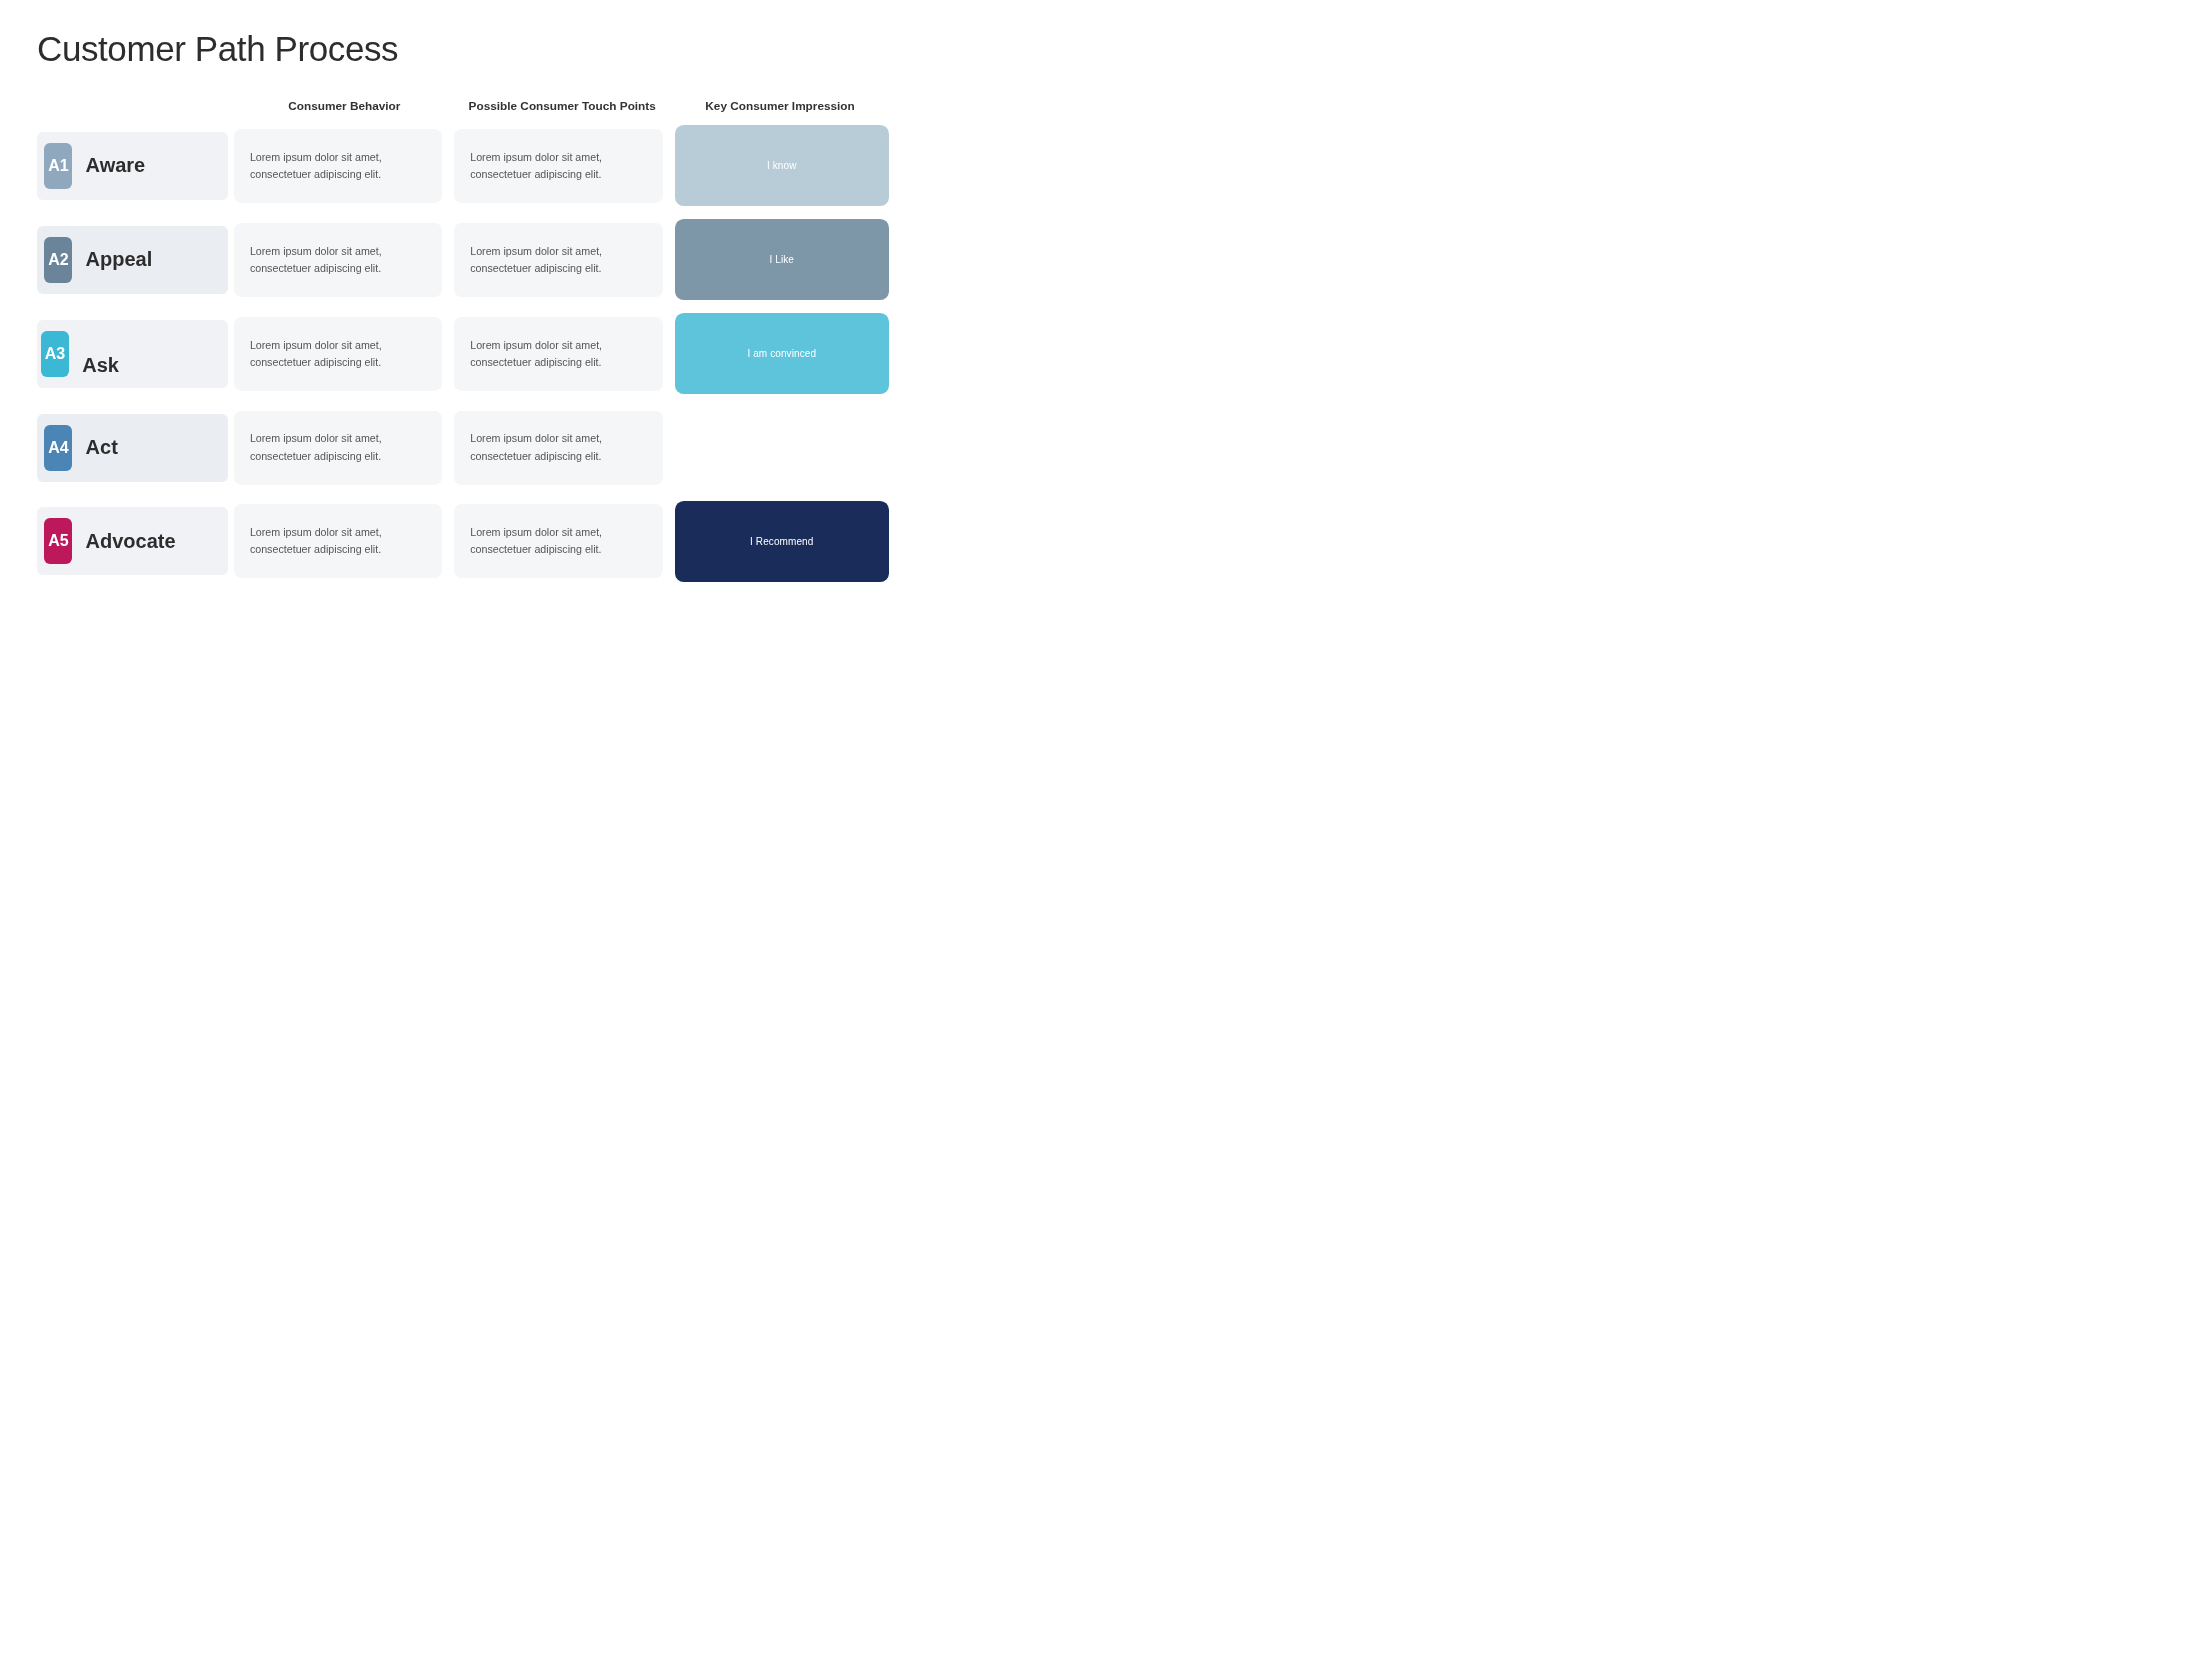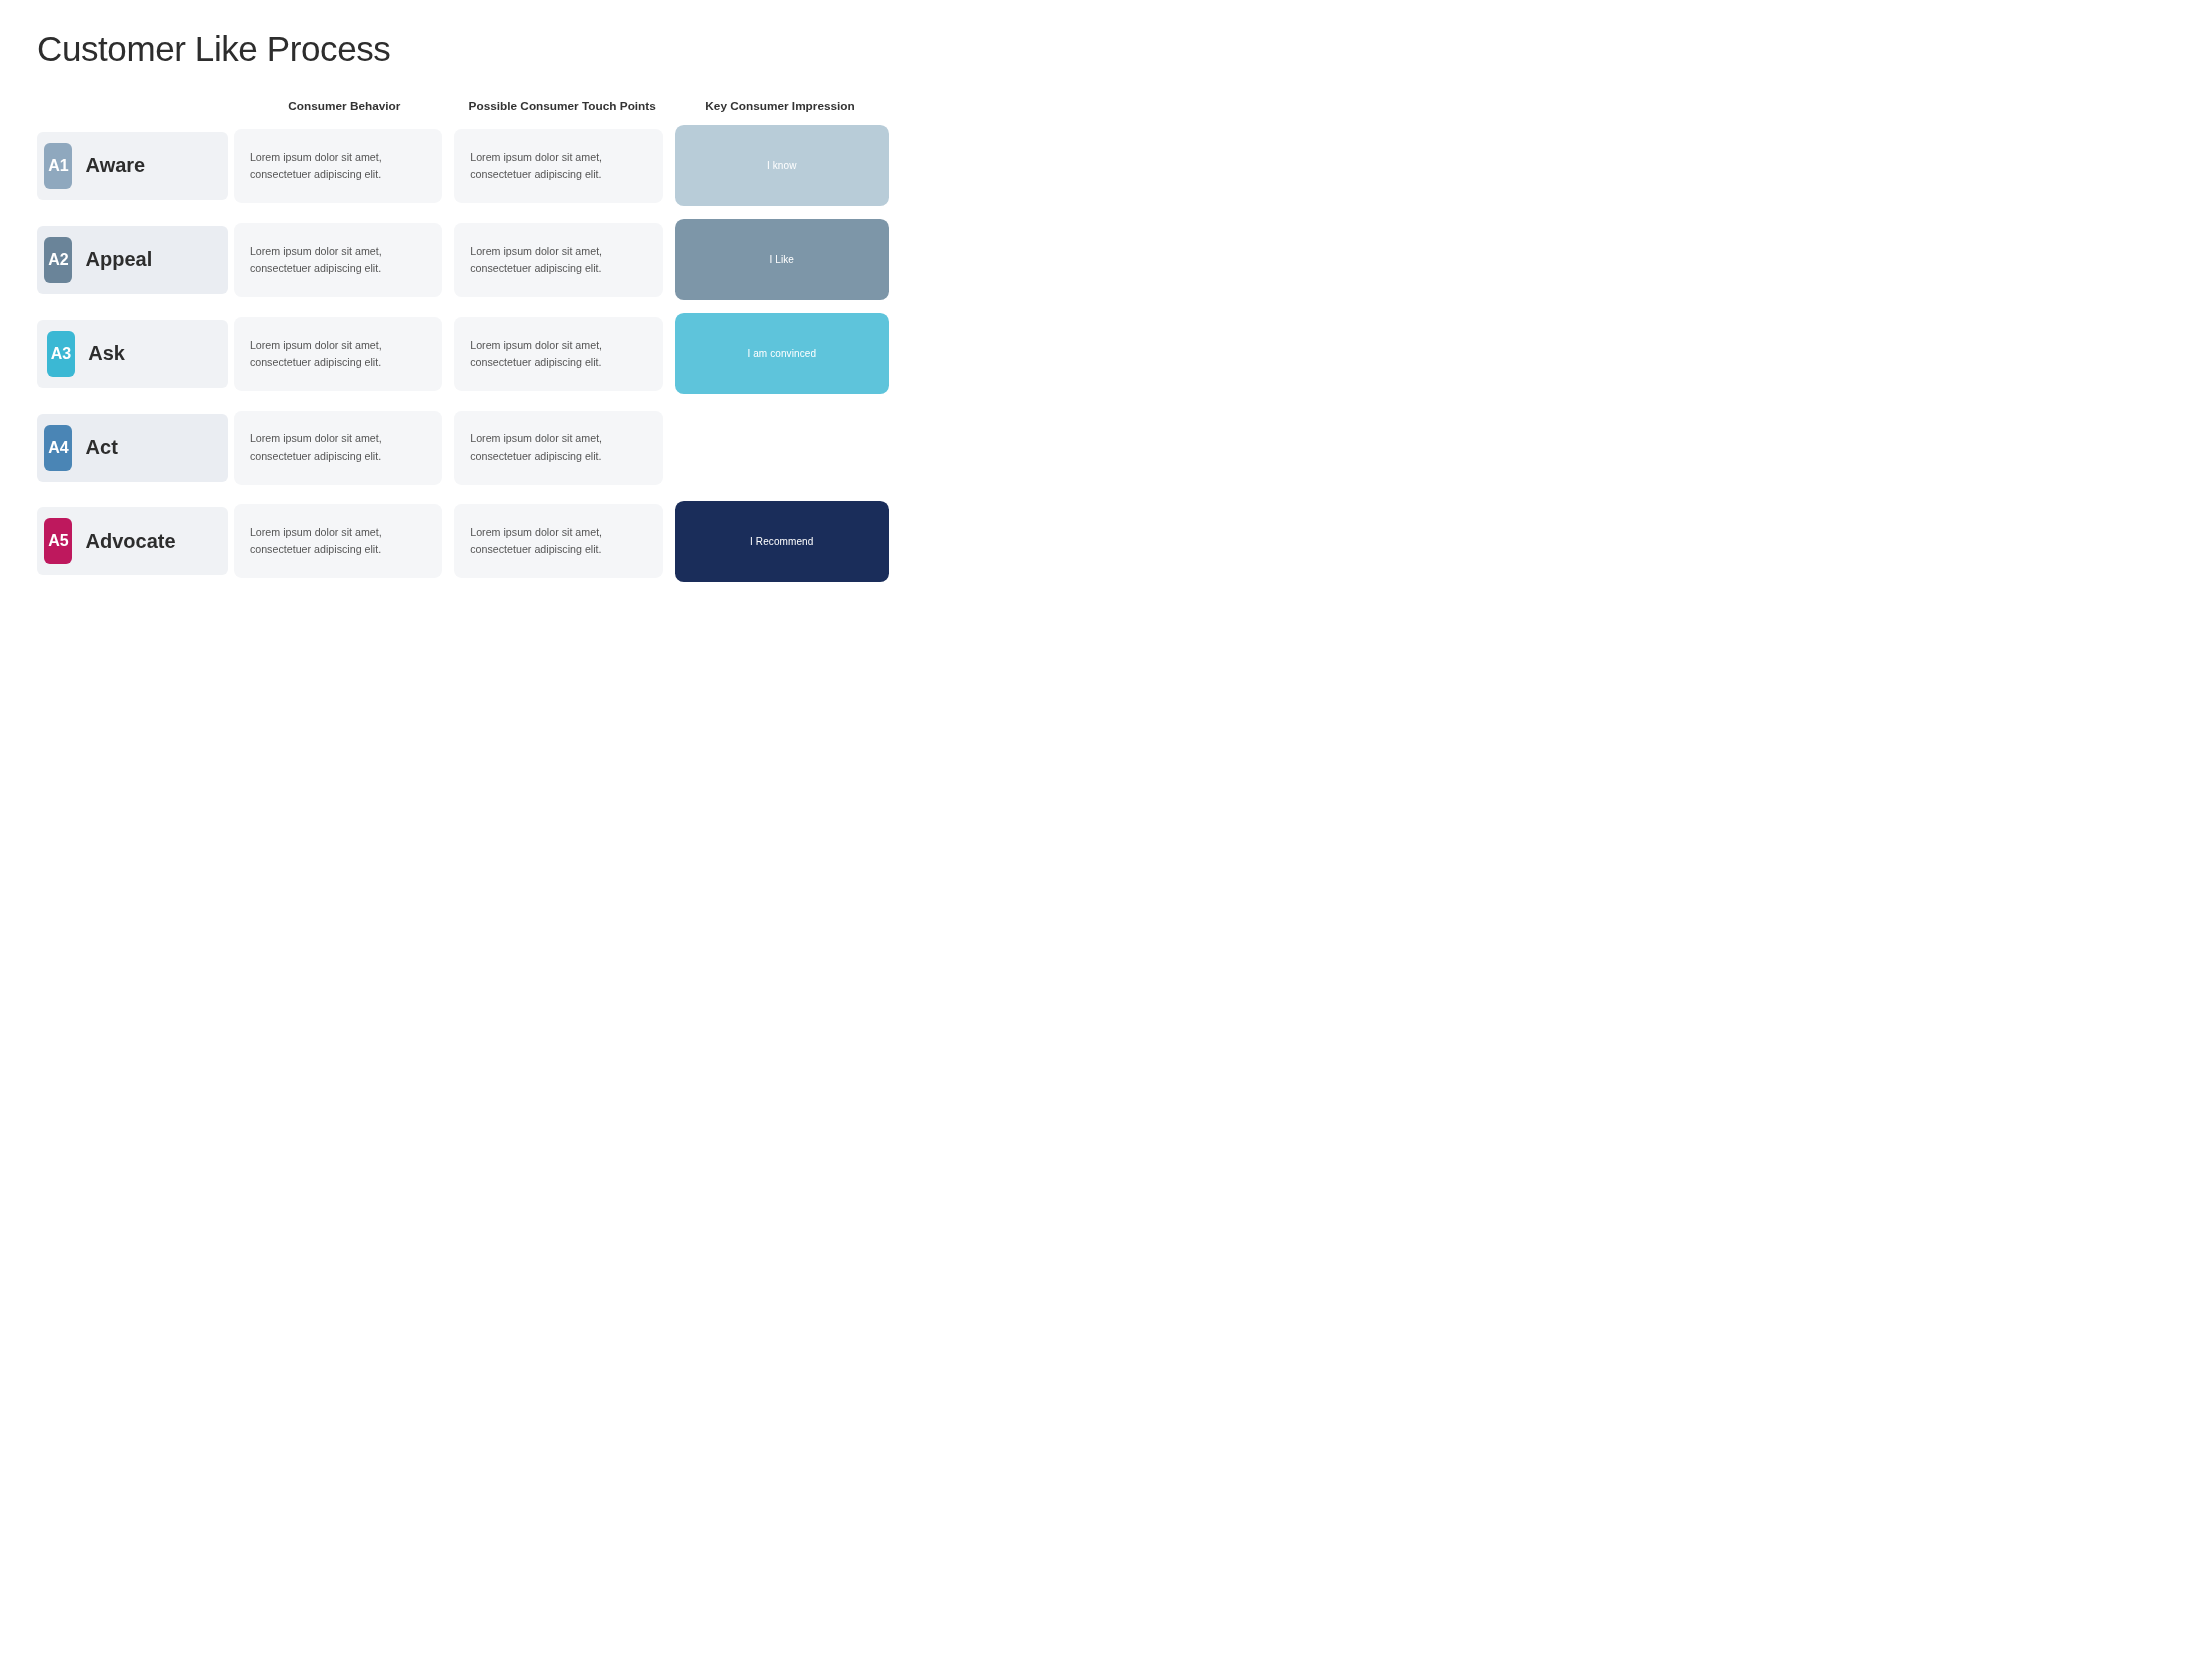--- a/index.html
+++ b/index.html
@@ -123,21 +123,21 @@
     .data-row:nth-child(even) .row-label-cell {
       background: #eaedf2;
       border-radius: 5.9px;
       padding: 11px 11px 11px 7.4px;
     }
 
   </style>
 </head>
 <body>
 
-<h1 class="page-title">Customer Like Process</h1>
+<h1 class="page-title">Customer Path Process</h1>
 
 <div class="table-container">
 
   <div class="header-row">
     <div class="header-cell"></div>
     <div class="header-cell">Consumer Behavior</div>
     <div class="header-cell">Possible Consumer Touch Points</div>
     <div class="header-cell">Key Consumer Impression</div>
   </div>
 
@@ -154,21 +154,21 @@
       <div class="data-row">
     <div class="row-label-cell" style="background:#eaedf2; border-radius:6px; padding:11px 11px 11px 7.4px;">
       <div class="badge" style="background:#6a8499;">A2</div>
       <span class="row-name">Appeal</span>
     </div>
     <div class="text-cell">Lorem ipsum dolor sit amet, consectetuer adipiscing elit.</div>
     <div class="text-cell">Lorem ipsum dolor sit amet, consectetuer adipiscing elit.</div>
     <div class="impression-cell" style="background:#7d96a8;">I Like</div>
   </div>
       <div class="data-row">
-    <div class="row-label-cell" style="background:#f0f2f5; border-radius:5.9px; padding:11px 11px 11px 10px;">
+    <div class="row-label-cell" style="background:#f0f2f5; border-radius:5.9px; padding:11px 11px 11px 4px;align-items:flex-end;">
       <div class="badge" style="background:#3bb8d4;">A3</div>
       <span class="row-name">Ask</span>
     </div>
     <div class="text-cell">Lorem ipsum dolor sit amet, consectetuer adipiscing elit.</div>
     <div class="text-cell">Lorem ipsum dolor sit amet, consectetuer adipiscing elit.</div>
     <div class="impression-cell" style="background:#5ec4db;">I am convinced</div>
   </div>
       <div class="data-row">
     <div class="row-label-cell" style="background:#eaedf2; border-radius:5.9px; padding:11px 11px 11px 7.4px;">
       <div class="badge" style="background:#4a85b5;">A4</div>

